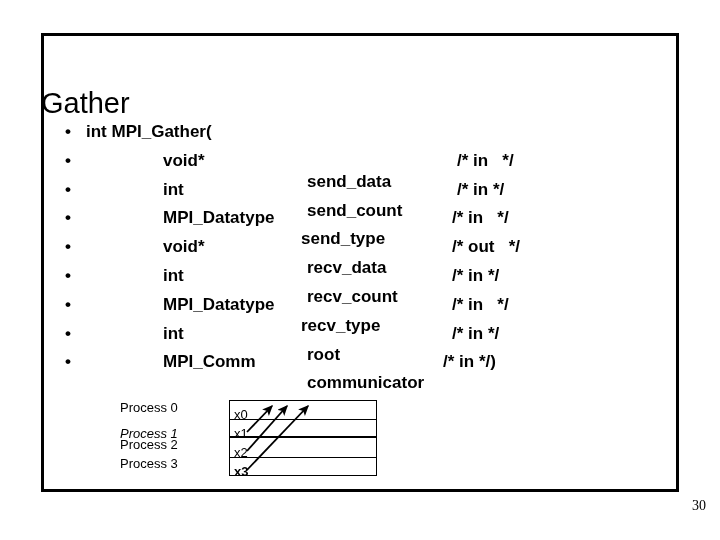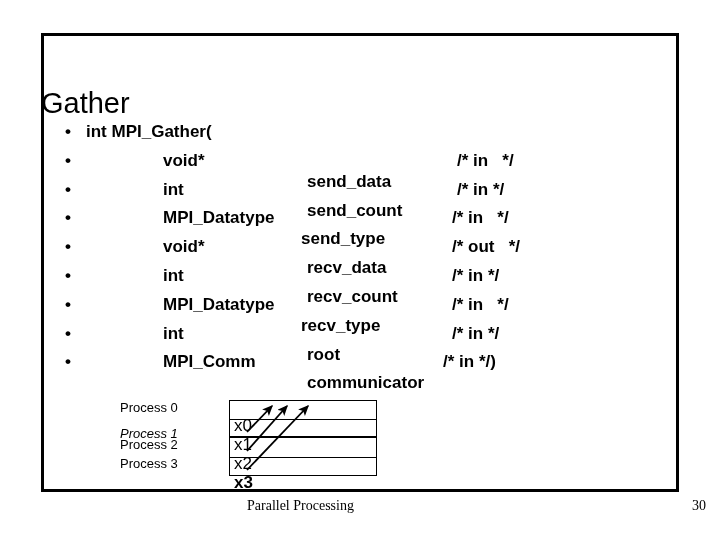--- a/index.html
+++ b/index.html
@@ -148,23 +148,23 @@
     height: 18.5px;
     box-sizing: border-box;
     border-bottom: 1px solid #000000;
   }
   .grid-row.last { border-bottom: none; }
   .grid-row.thick { border-bottom: 2px solid #000000; }
 
   .cell-label {
     position: absolute;
     left: 4px;
-    top: 17px;
-    font-family: "Liberation Sans", sans-serif;
-    font-size: 17px;
+    top: 6px;
+    font-family: "Liberation Sans", sans-serif;
+    font-size: 13px;
     line-height: 16px;
     color: #000000;
     white-space: nowrap;
   }
 
   #arrow-layer {
     position: absolute;
     left: 109px;
     top: 4px;
     width: 148px;
@@ -297,17 +297,16 @@
           <path d="M0,0 L6,2.6 L0,5.2 L1.4,2.6 Z" fill="#000000"></path>
         </marker>
       </defs>
       <line x1="18" y1="32" x2="43" y2="6" stroke="#000000" stroke-width="1.8" marker-end="url(#ah)"></line>
       <line x1="18" y1="51" x2="58" y2="6" stroke="#000000" stroke-width="1.8" marker-end="url(#ah)"></line>
       <line x1="18" y1="70" x2="79" y2="6" stroke="#000000" stroke-width="1.8" marker-end="url(#ah)"></line>
     </svg>
 
   </div>
 
-  <div id="footer-title">Parallel Processing</div>
 
   <div id="footer-page">30</div>
 
 </div>
 
 </body></html>

